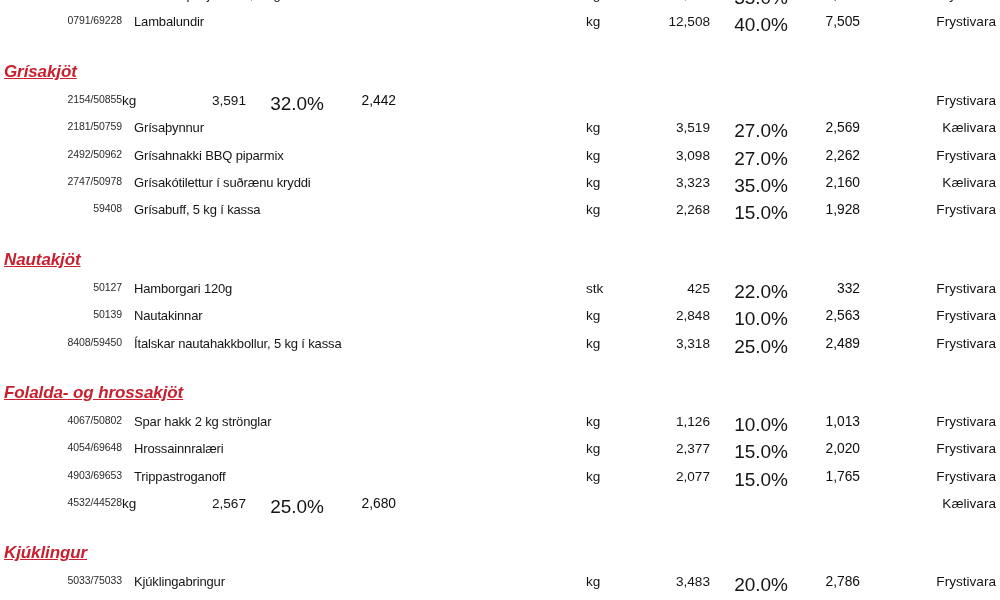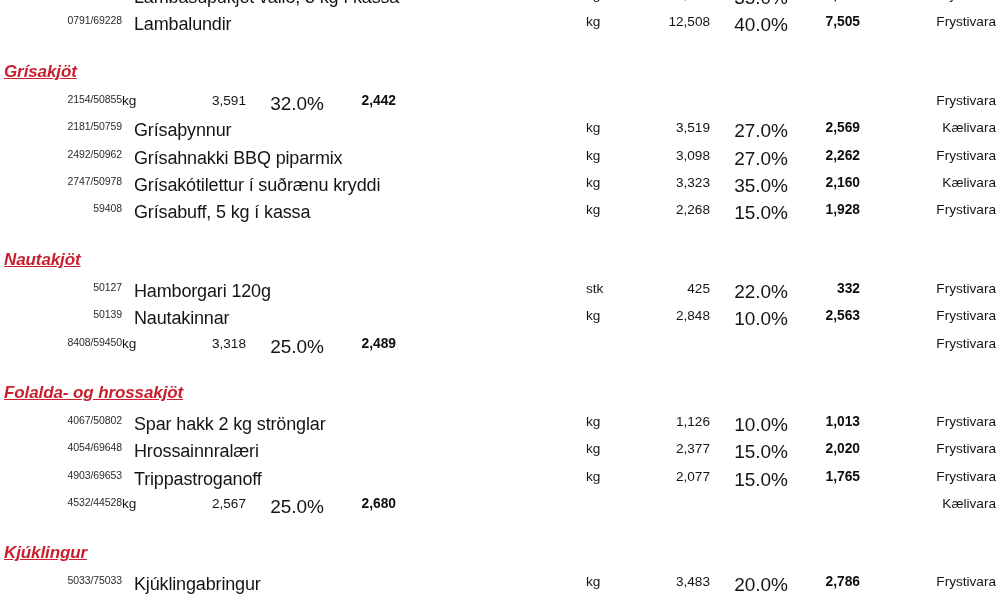--- a/index.html
+++ b/index.html
@@ -58,21 +58,21 @@
   .c-code {
     width: 122px;
     text-align: right;
     font-size: 10.5px;
     color: #2b2b2b;
     letter-spacing: -0.1px;
   }
   .c-name {
     width: 452px;
     padding-left: 12px;
-    font-size: 18px;
+    font-size: 13px;
     color: #151515;
     letter-spacing: -0.15px;
     overflow: hidden;
   }
   .c-unit {
     width: 44px;
     text-align: left;
     font-size: 13.6px;
     color: #151515;
   }
@@ -86,21 +86,21 @@
     width: 78px;
     text-align: right;
     padding-right: 2px;
     font-size: 19px;
     color: #151515;
   }
   .c-final {
     width: 70px;
     text-align: right;
     font-size: 13.8px;
-    font-weight: bold;
+    font-weight: normal;
     color: #0d0d0d;
   }
   .c-cat {
     flex: 1;
     text-align: right;
     padding-right: 4px;
     font-size: 13.6px;
     color: #151515;
   }
 </style>
@@ -194,20 +194,21 @@
         <div class="c-code">50139</div>
         <div class="c-name">Nautakinnar</div>
         <div class="c-unit">kg</div>
         <div class="c-price">2,848</div>
         <div class="c-disc">10.0%</div>
         <div class="c-final">2,563</div>
         <div class="c-cat">Frystivara</div>
       </div>
       <div class="row">
         <div class="c-code">8408/59450</div>
+        <div class="c-name">Ítalskar nautahakkbollur, 5 kg í kassa</div>
         <div class="c-unit">kg</div>
         <div class="c-price">3,318</div>
         <div class="c-disc">25.0%</div>
         <div class="c-final">2,489</div>
         <div class="c-cat">Frystivara</div>
       </div>
     </div>
     <div class="section">
       <div class="spacer-before-heading"></div>
       <div class="section-heading">Folalda- og hrossakjöt</div>

